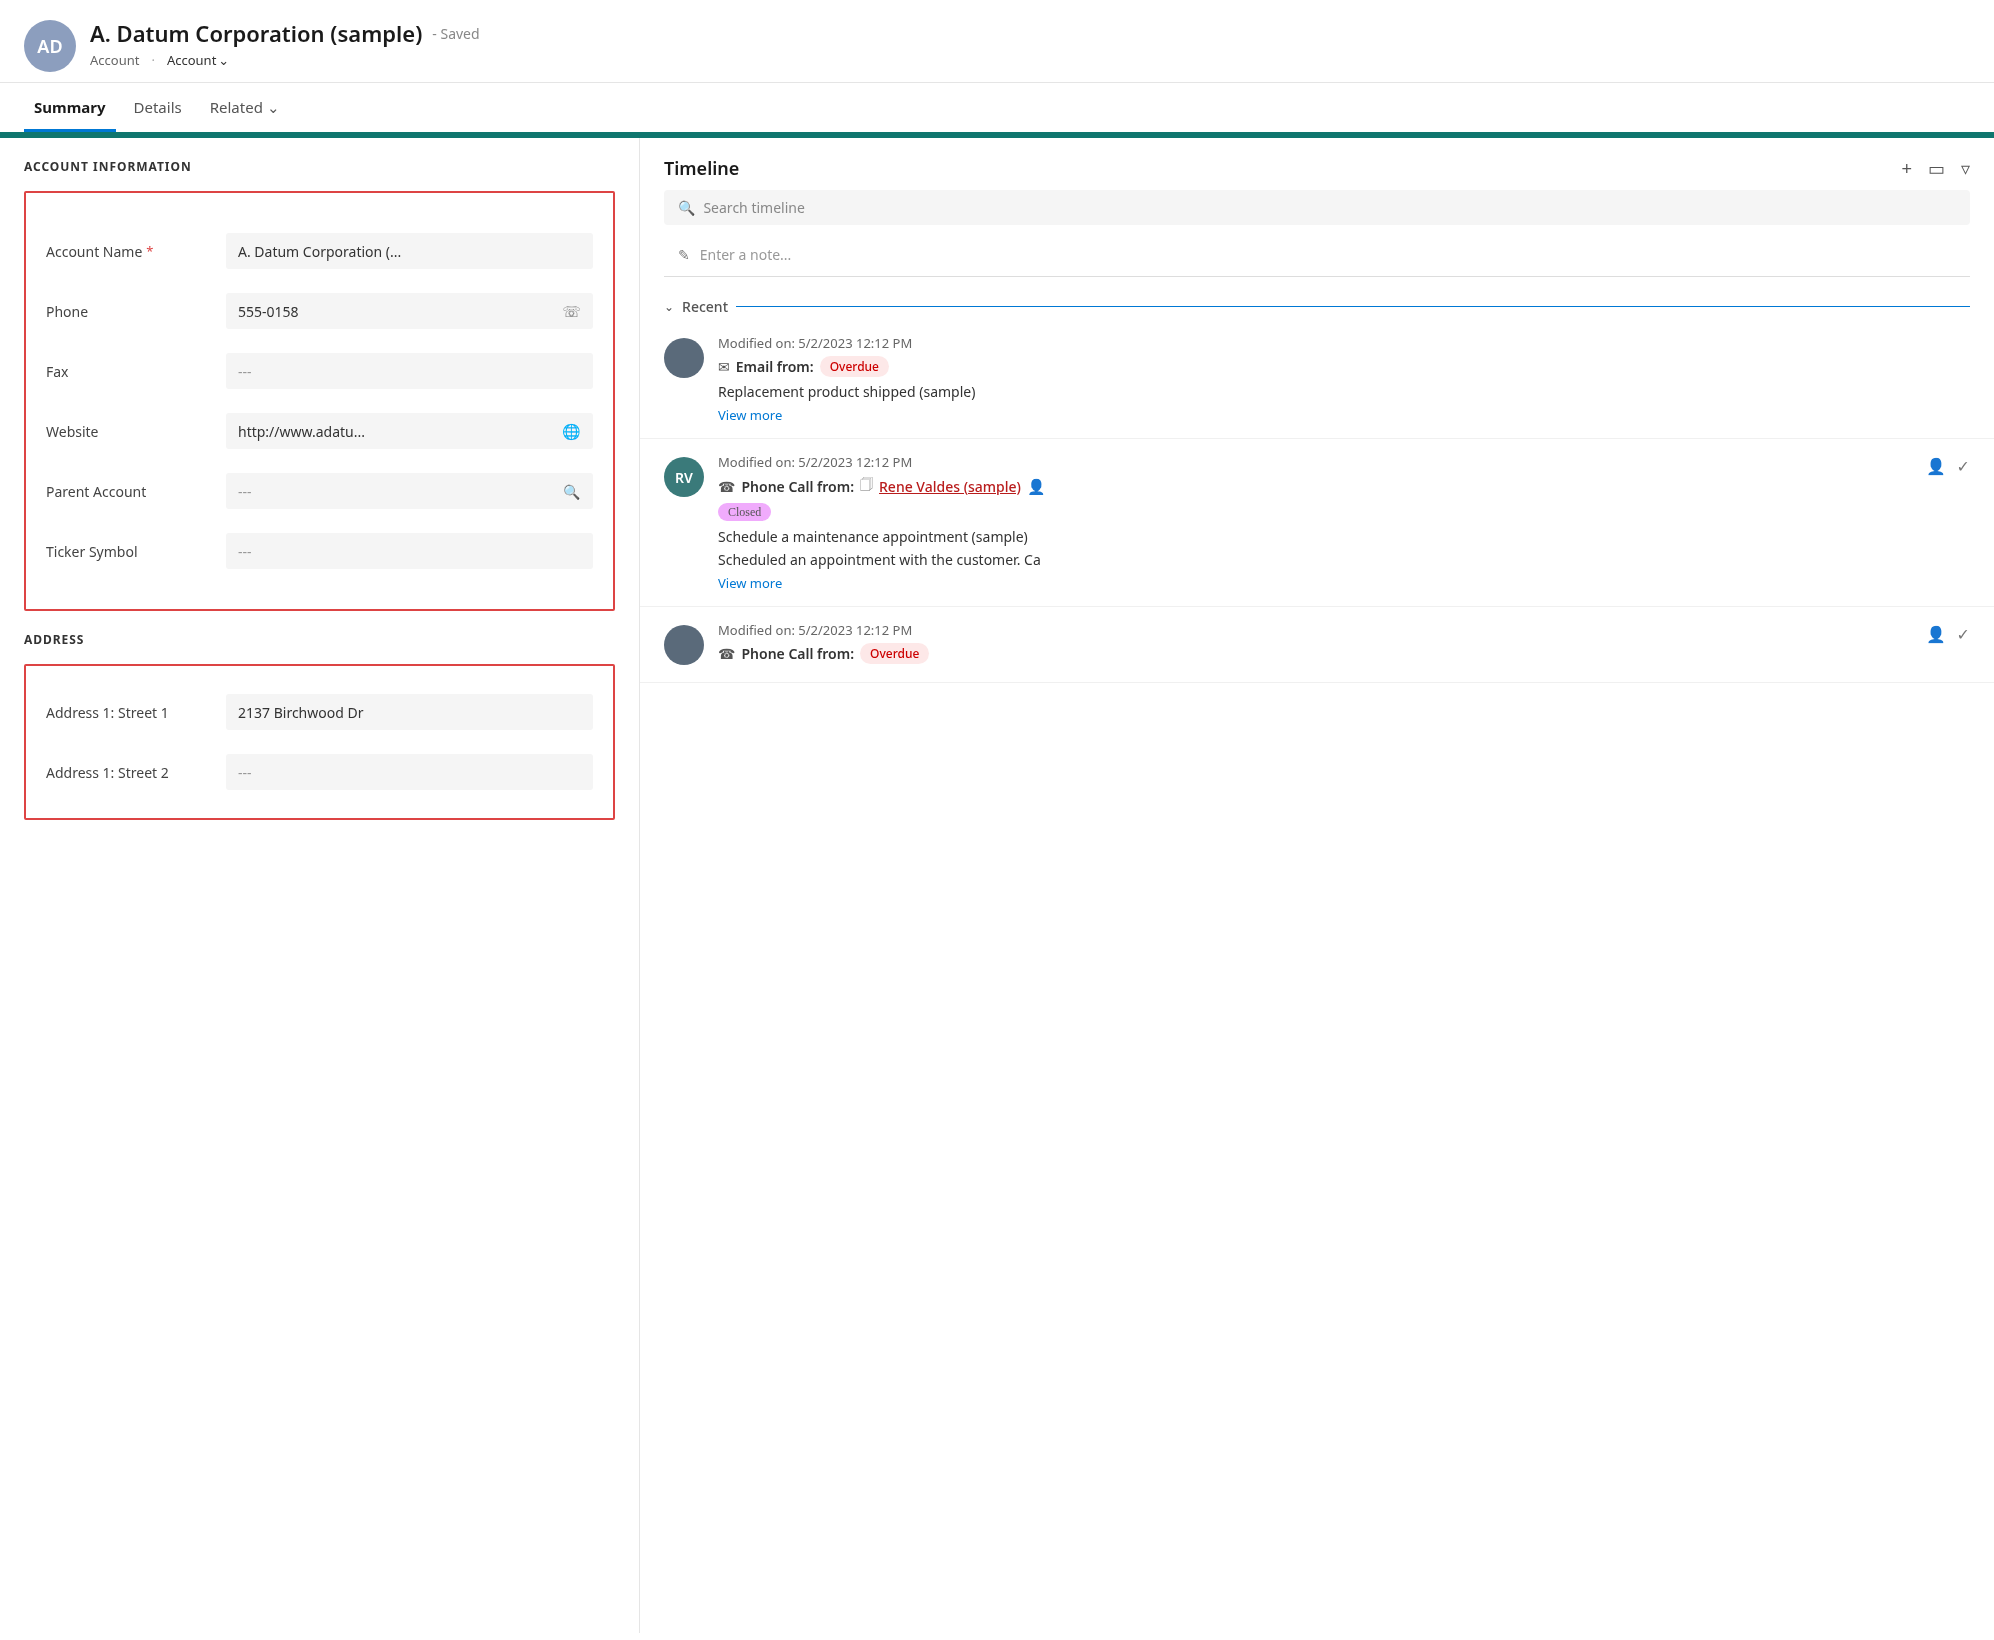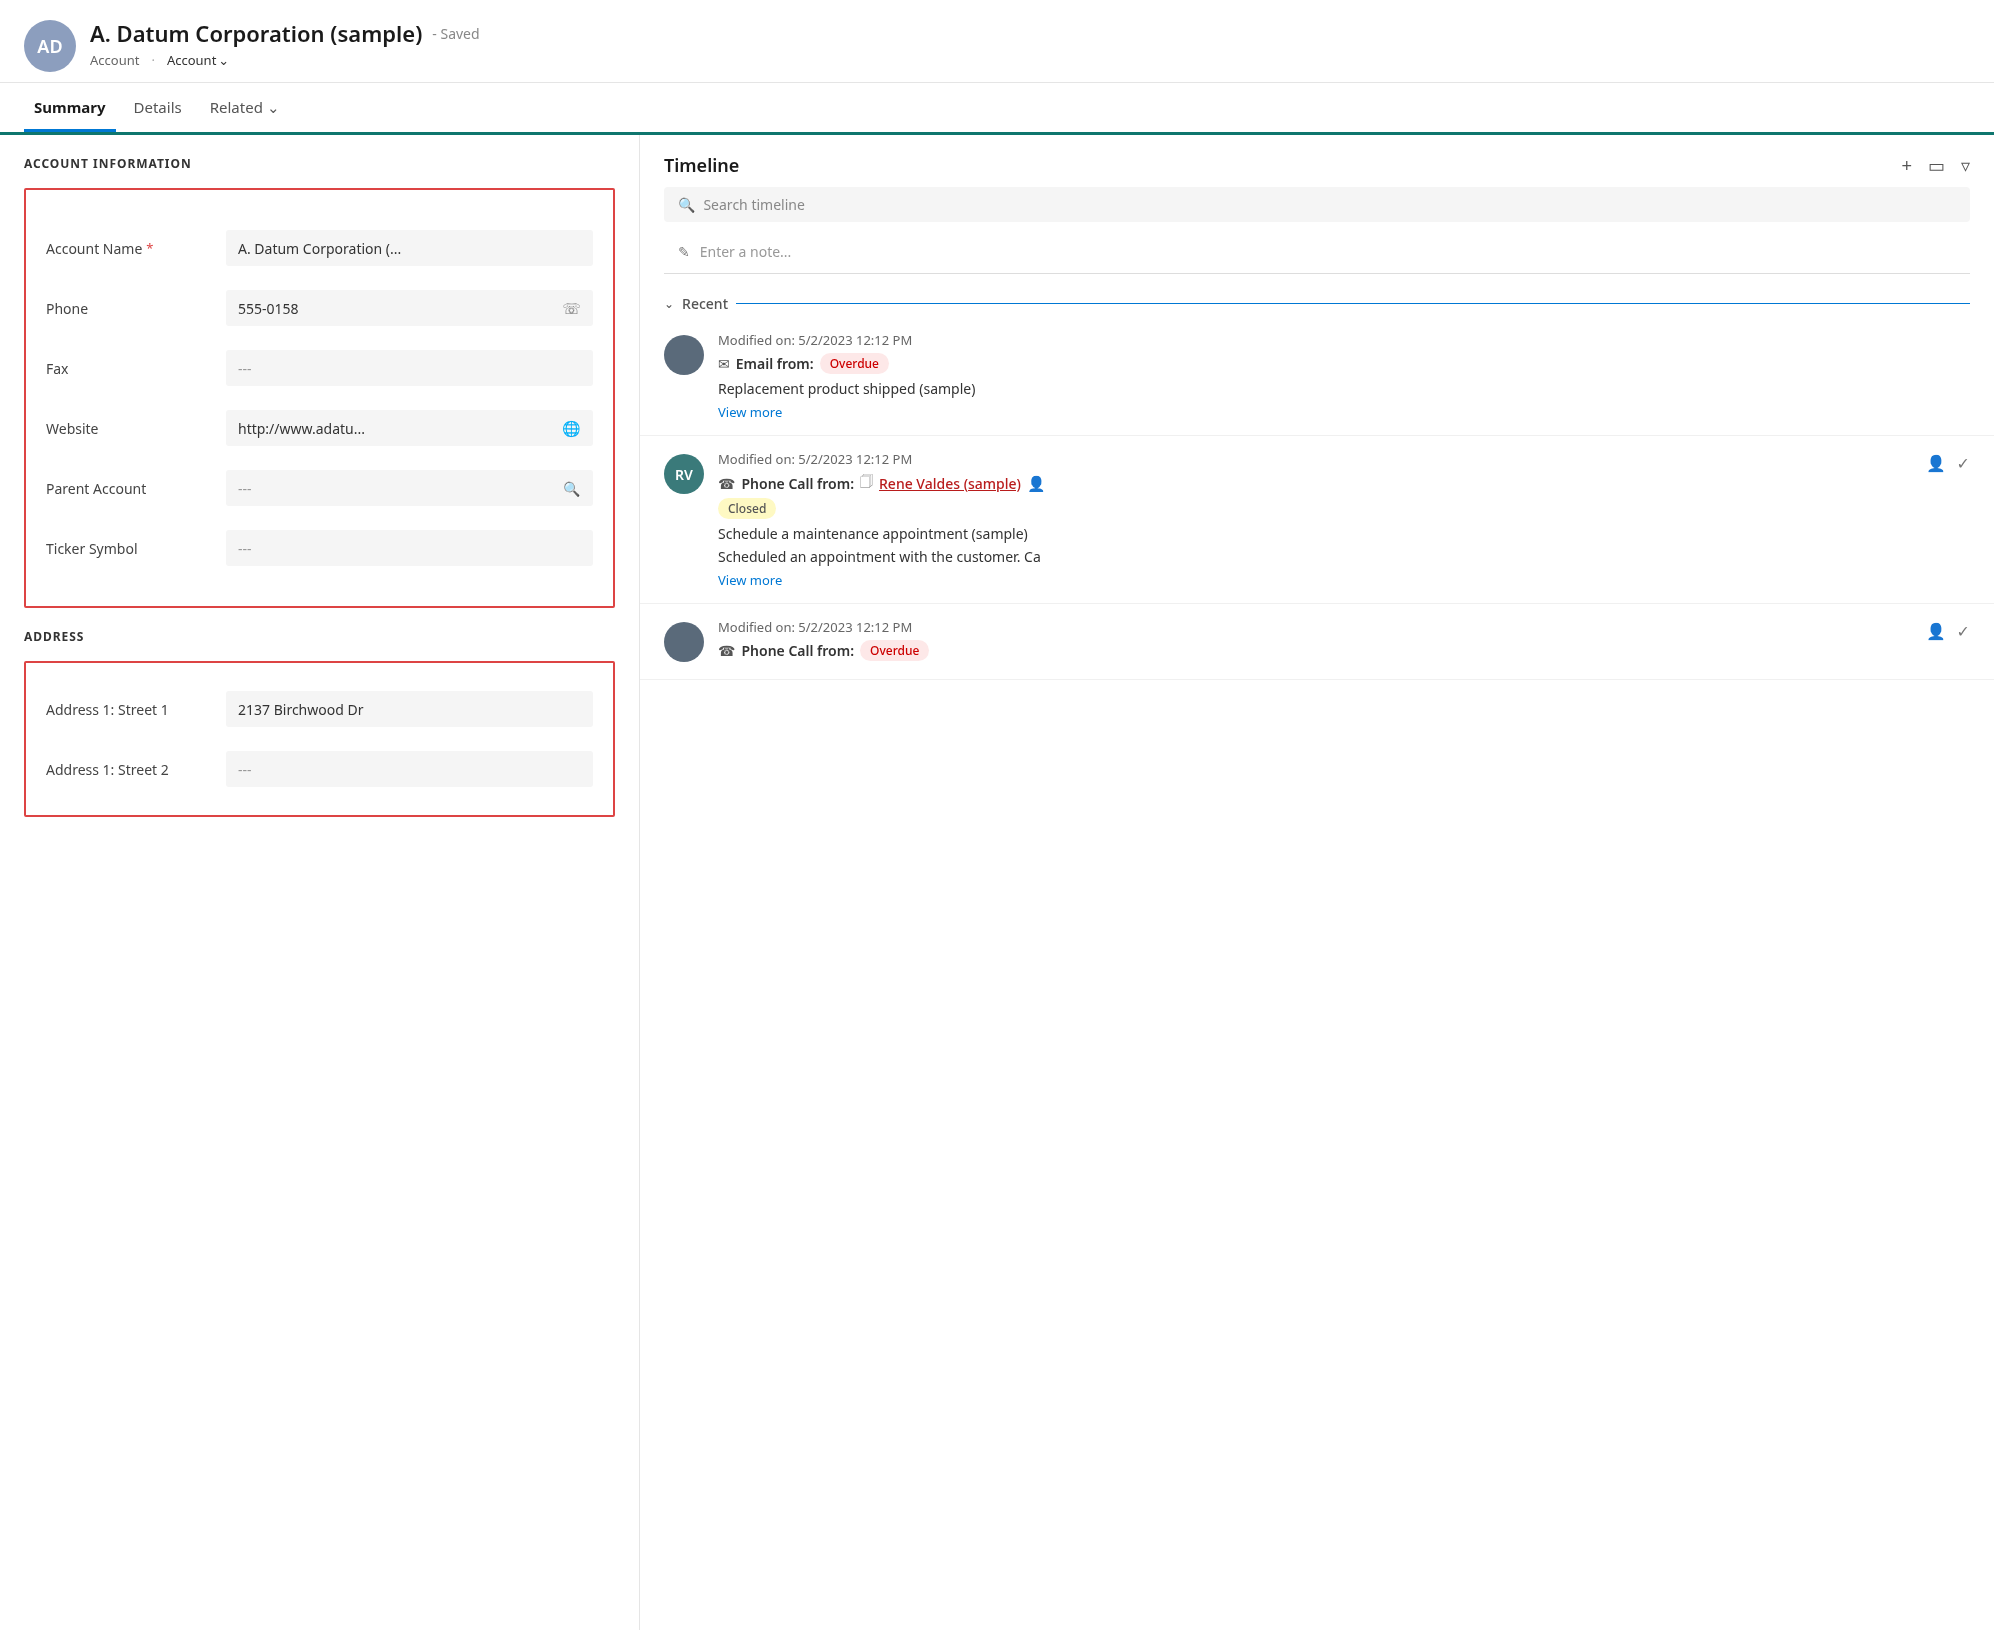--- a/index.html
+++ b/index.html
@@ -10,21 +10,21 @@
     .avatar { width: 52px; height: 52px; border-radius: 50%; background: #8c9ebe; color: #fff; display: flex; align-items: center; justify-content: center; font-size: 18px; font-weight: 600; flex-shrink: 0; margin-right: 14px; margin-top: 2px; }
     .header-info { display: flex; flex-direction: column; }
     .header-title { display: flex; align-items: center; gap: 10px; }
     .header-title h1 { font-size: 22px; font-weight: 600; color: #1a1a1a; }
     .header-title .saved { font-size: 14px; color: #888; font-weight: 400; }
     .breadcrumb { font-size: 13px; color: #666; margin-top: 3px; display: flex; align-items: center; gap: 12px; }
     .breadcrumb .sep { color: #aaa; }
     .breadcrumb .dropdown { display: flex; align-items: center; gap: 2px; cursor: pointer; color: #333; }
 
     
-    .tabs { display: flex; align-items: center; padding: 0 24px; border-bottom: 3px solid #0f766e; gap: 8px; }
+    .tabs { display: flex; align-items: center; padding: 0 24px; border-bottom: 6px solid #0f766e; gap: 8px; }
     .tab { padding: 14px 10px 12px; font-size: 15px; cursor: pointer; border-bottom: 3px solid transparent; color: #555; font-weight: 400; }
     .tab.active { font-weight: 700; color: #1a1a1a; border-bottom-color: #0078d4; }
     .tab-related { display: flex; align-items: center; gap: 4px; }
 
     
     .main { display: flex; height: calc(100vh - 145px); overflow: hidden; }
 
     
     .left-panel { width: 640px; flex-shrink: 0; overflow-y: auto; padding: 20px 24px; border-right: 1px solid #e5e5e5; }
     .section-title { font-size: 12px; font-weight: 700; letter-spacing: 0.08em; color: #333; margin-bottom: 16px; text-transform: uppercase; }
@@ -69,21 +69,21 @@
     .item-avatar { width: 40px; height: 40px; border-radius: 50%; flex-shrink: 0; display: flex; align-items: center; justify-content: center; font-size: 14px; font-weight: 600; color: #fff; margin-top: 4px; }
     .item-avatar.grey { background: #5a6a7a; }
     .item-avatar.teal { background: #3a7a7a; }
     .item-content { flex: 1; }
     .item-date { font-size: 13px; color: #666; margin-bottom: 4px; }
     .item-type { display: flex; align-items: center; gap: 6px; flex-wrap: wrap; margin-bottom: 4px; }
     .item-type-label { font-weight: 600; font-size: 14px; color: #333; }
     .item-type-icon { font-size: 14px; color: #555; }
     .badge { padding: 2px 10px; border-radius: 12px; font-size: 12px; font-weight: 500; }
     .badge.overdue { background: #fde8e8; color: #c00; }
-    .badge.closed { background: #fef9c3; color: #555; }
+    .badge.closed { background: #f0abfc; color: #555; font-family: Liberation Serif, serif; }
     .item-description { font-size: 14px; color: #333; margin-top: 2px; line-height: 1.5; }
     .item-link { color: #b91c1c; text-decoration: underline; cursor: pointer; font-weight: 500; }
     .view-more { font-size: 13px; color: #0078d4; cursor: pointer; margin-top: 4px; }
     .item-actions { display: flex; align-items: flex-start; gap: 10px; padding-top: 4px; }
     .item-action-btn { background: none; border: none; cursor: pointer; color: #777; font-size: 16px; }
   </style>
 </head>
 <body>
 
 <div class="header">

